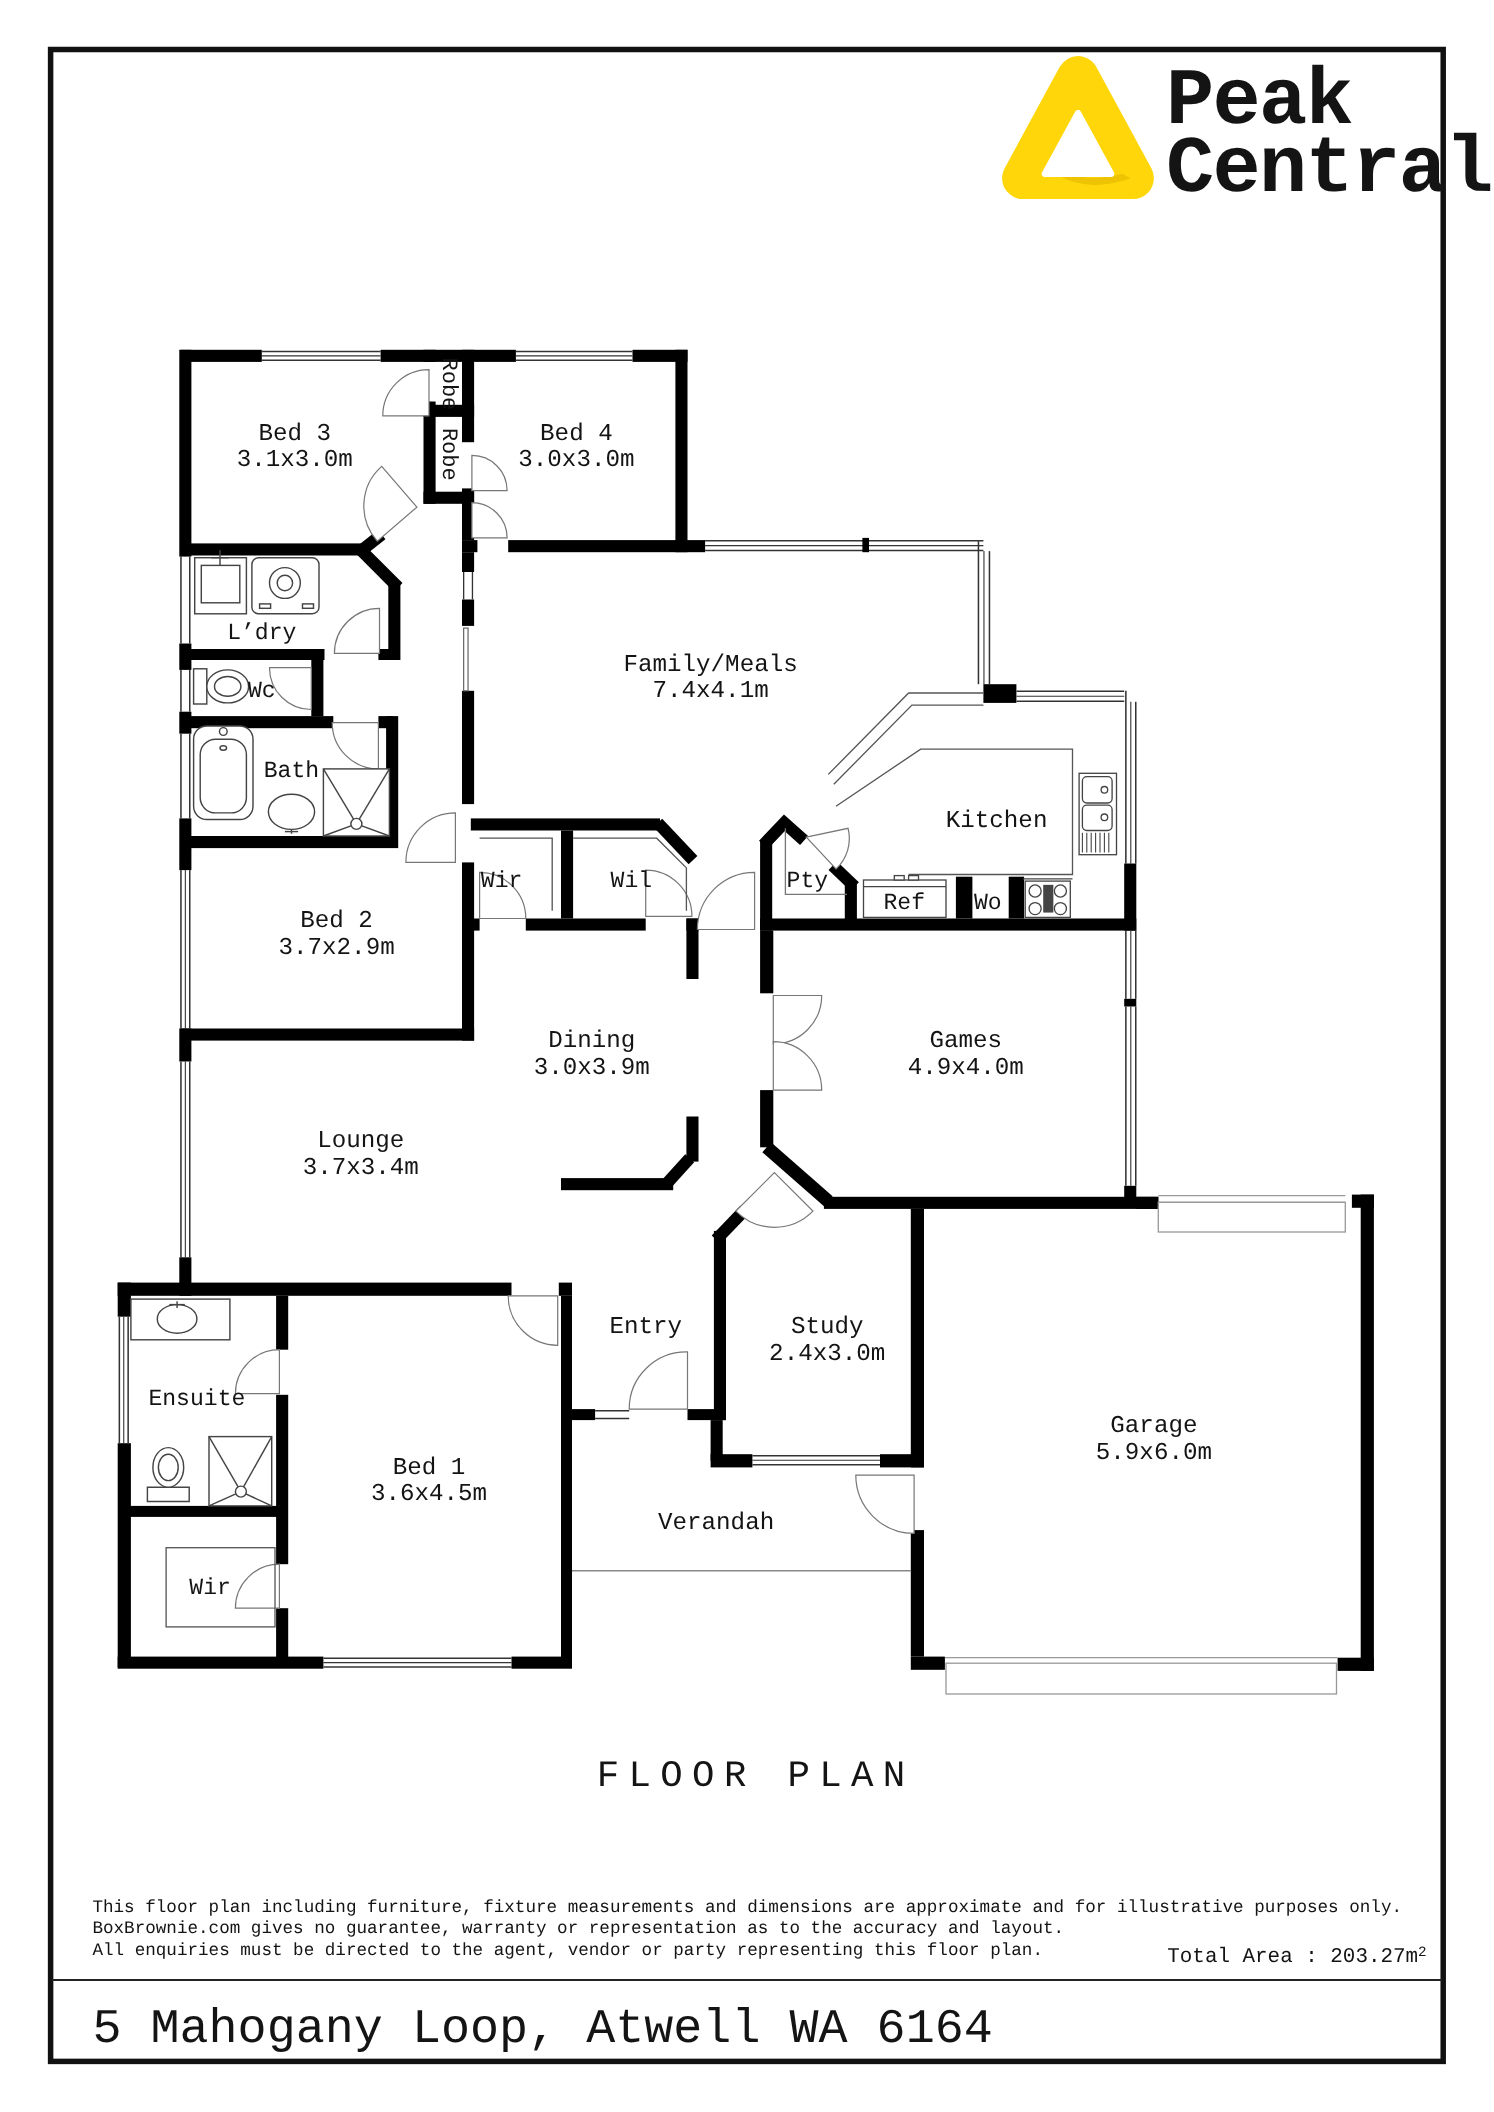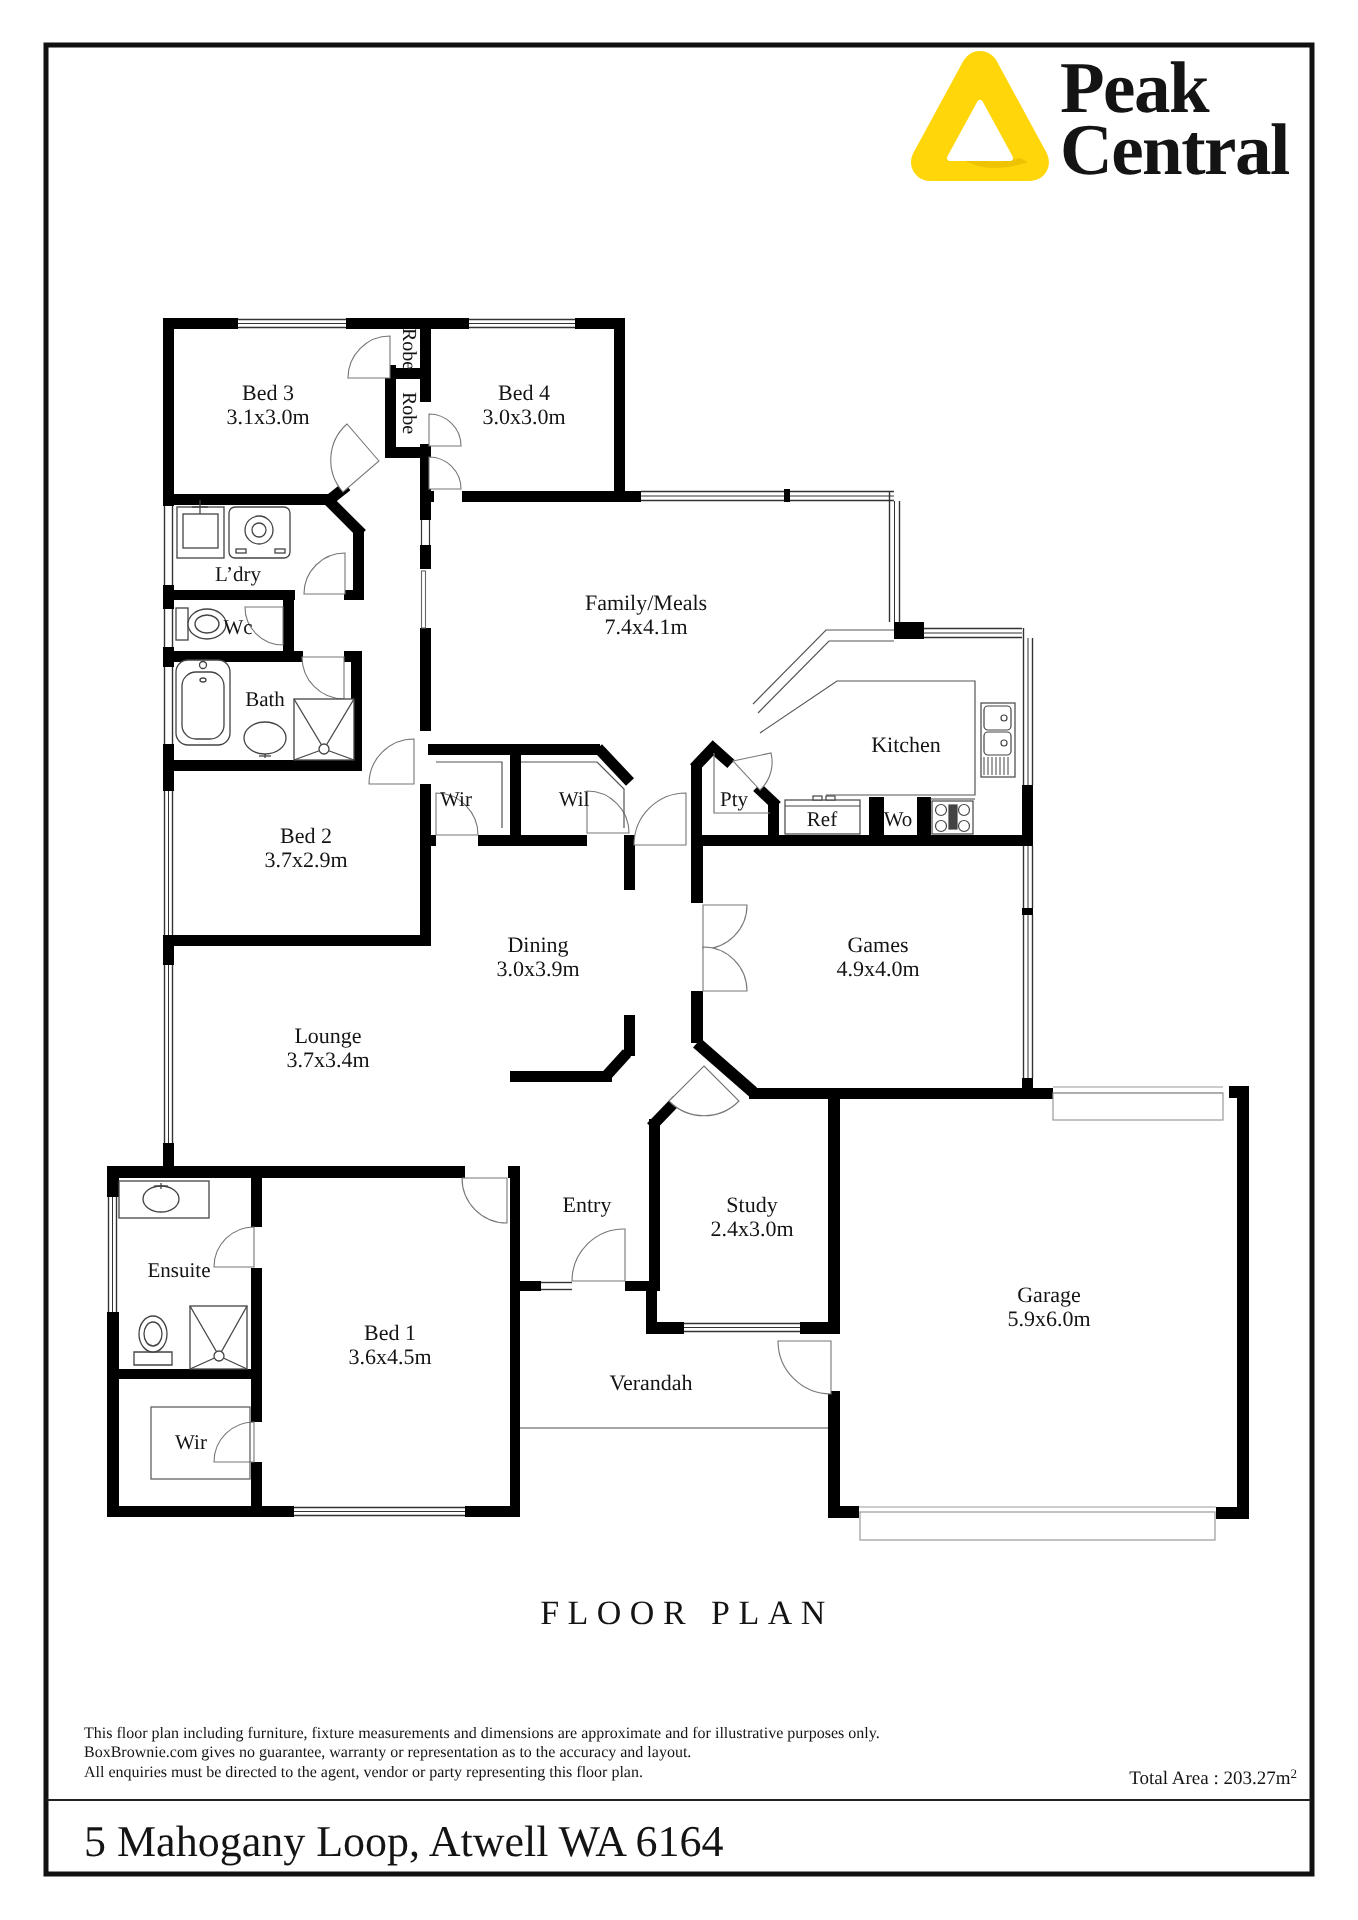--- a/index.html
+++ b/index.html
@@ -1,16 +1,16 @@
 <!DOCTYPE html>
 <html><head>
 <meta charset="utf-8">
 <style>
   html,body{margin:0;padding:0;background:#fff;}
-  .page{position:relative;width:1358px;height:1920px;background:#fff;font-family:Liberation Serif, serif;text-align:right;}
+  .page{position:relative;width:1358px;height:1920px;background:#fff;font-family:Liberation Mono, monospace;text-align:right;}
   svg{position:absolute;top:0;left:0;}
   text{fill:#141414;-webkit-font-smoothing:antialiased;text-rendering:geometricPrecision;}
 </style>
 </head>
 <body>
 <div class="page">
 <svg width="1358" height="1920" viewBox="0 0 1358 1920" xmlns="http://www.w3.org/2000/svg">
 
 <rect x="0" y="0" width="1358" height="1920" fill="#ffffff"></rect>
 

